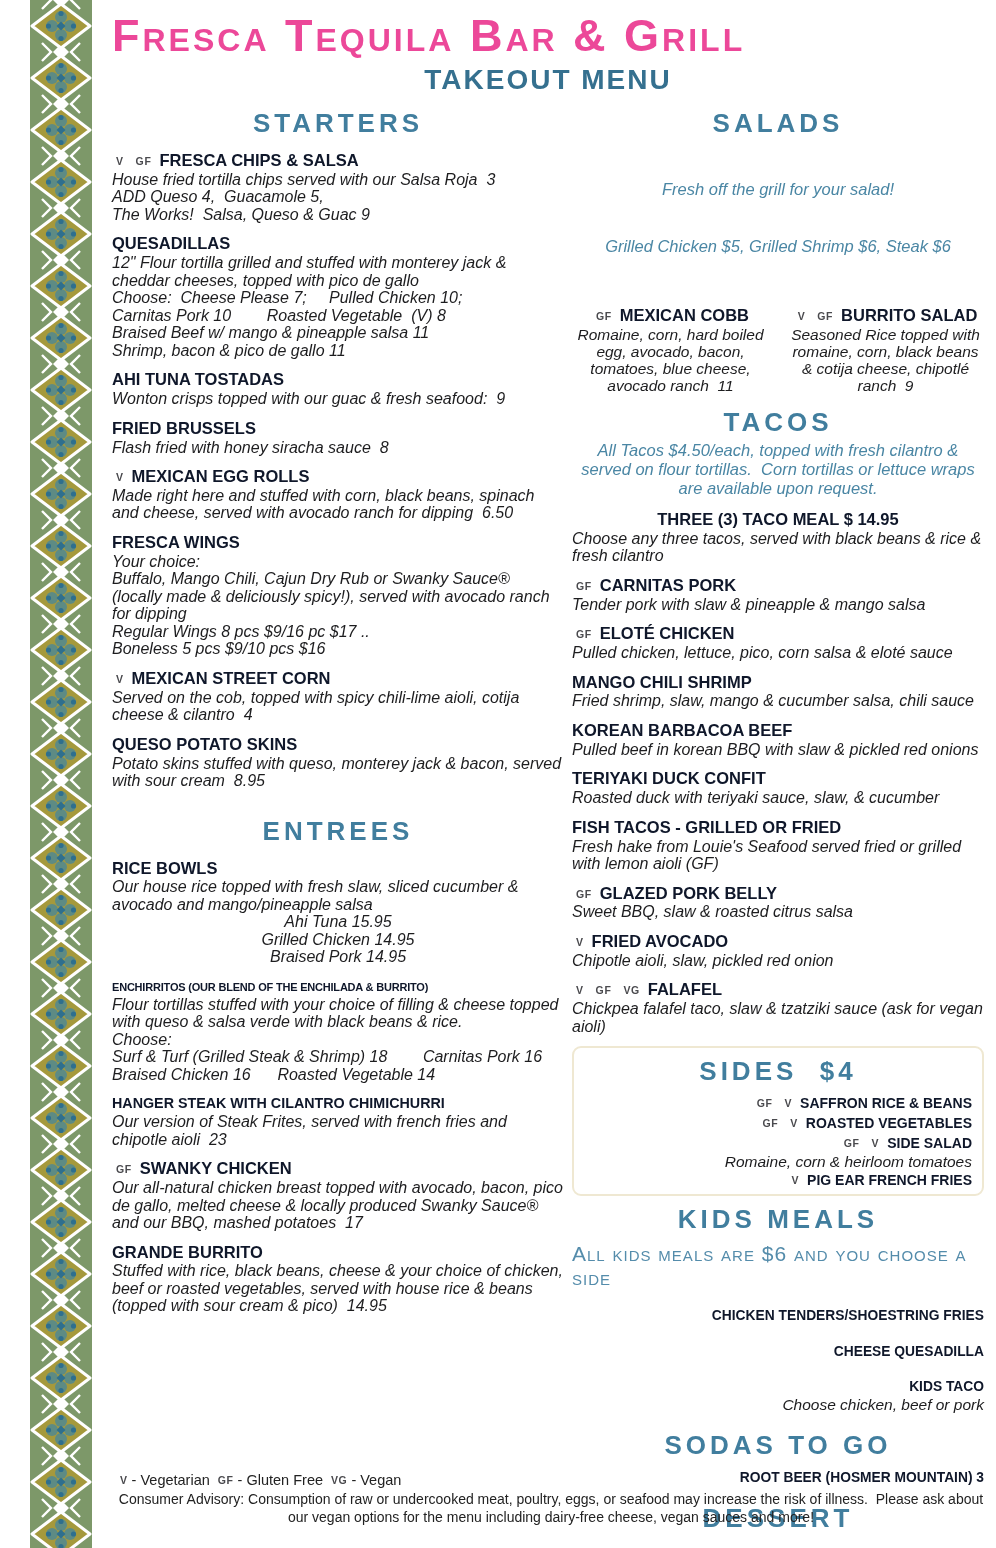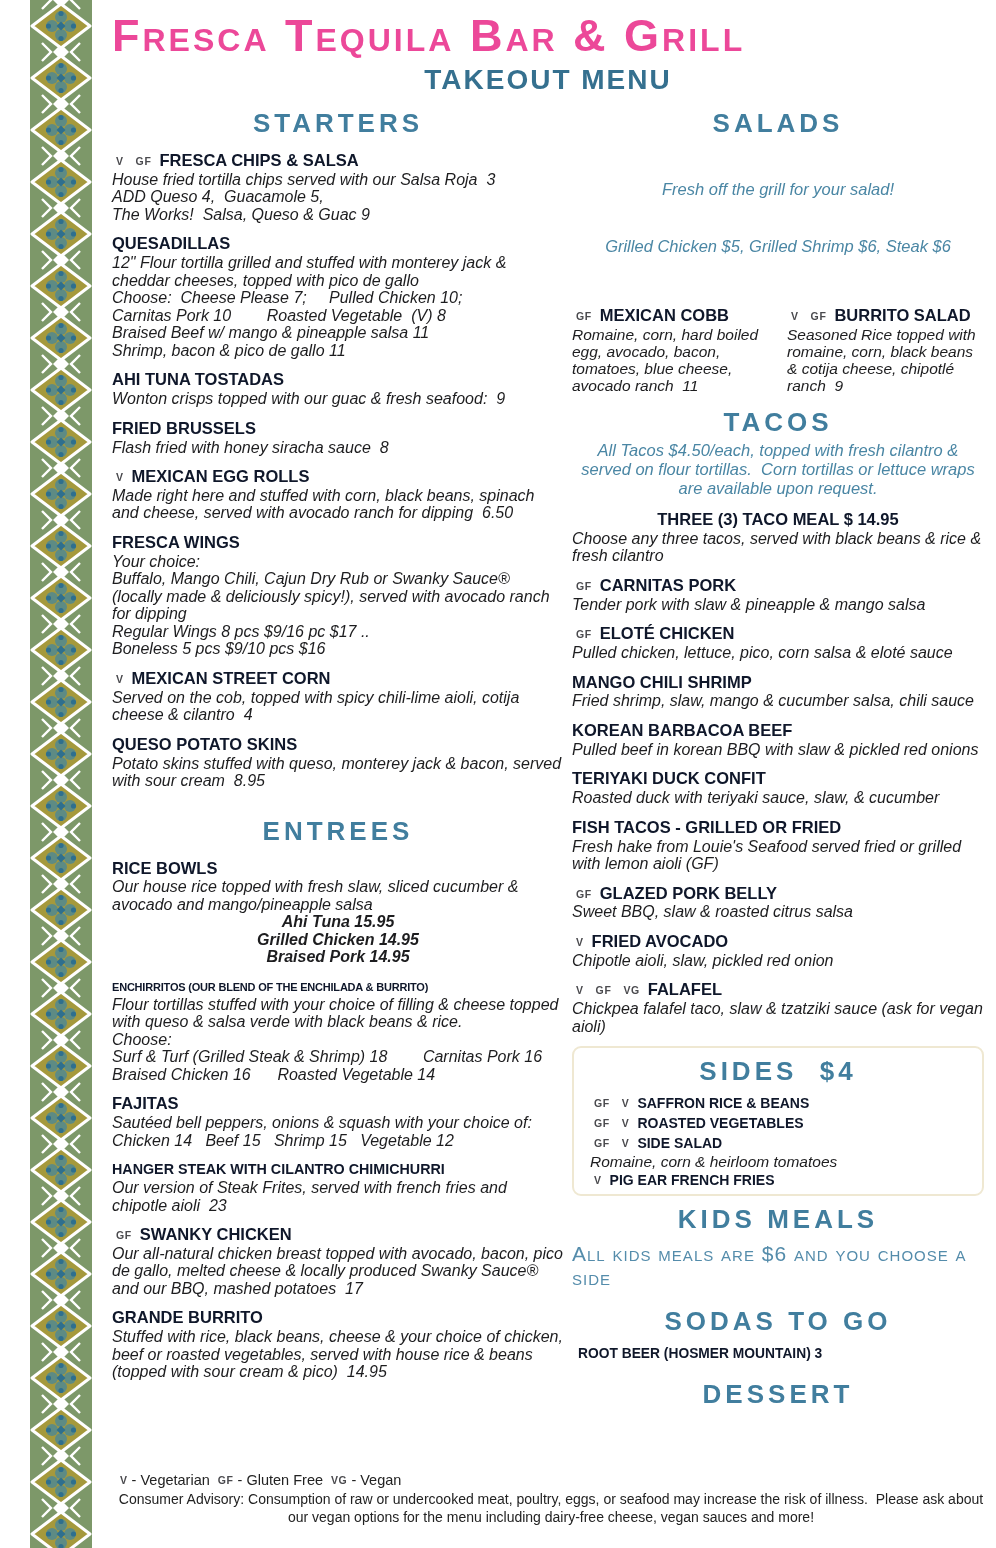--- a/index.html
+++ b/index.html
@@ -32,29 +32,29 @@
   .item-name{font-weight:bold;font-size:16.5px;color:#0f172a;}
   .lg-name .item-name{font-size:14.3px;}
   .xl-name .item-name{font-size:11px;letter-spacing:-0.2px;}
   .mark{
     font-weight:bold;font-size:10.5px;color:#4a4a4e;
     letter-spacing:0.6px;margin:0 8px 0 4px;vertical-align:1px;
   }
   .item-lines .dline{
     font-style:italic;font-size:16px;line-height:17.5px;white-space:pre-wrap;
   }
-  .dline.center{text-align:center;font-weight:bold;}
+  .dline.center{text-align:center;}
   .center-name .item-head{text-align:center;}
   .intro{
     font-style:italic;text-align:center;color:#4a86a4;font-size:16.5px;
     line-height:19px;white-space:pre-wrap;margin:-4px 0 12px 0;
   }
-  .salads-grid{display:grid;grid-template-columns:1fr 1fr;column-gap:18px;margin-bottom:2px;}
+  .salads-grid{display:grid;grid-template-columns:1fr 1fr;column-gap:18px;margin-bottom:2px;text-align:center;}
   .salads-grid .item-lines .dline{font-size:15.5px;line-height:17px;}
-  .centered .item-head,.centered .dline{text-align:left;margin-left:6px;}
+  .centered .item-head,.centered .dline{text-align:right;}
   .sides-box{
     border:2px solid #efe8d2;border-radius:9px;
     padding:8px 10px 3px 10px;margin:4px 0 8px 0;
   }
   .sides-list .menu-item{margin-bottom:1px;}
   .sides-list .item-name{font-size:14px;}
   .sides-list .dline{font-size:15.5px;line-height:17px;}
   .kids-tagline{
     font-variant:small-caps;color:#548cab;
     font-size:21px;letter-spacing:1px;margin:0 0 16px 0;
@@ -193,27 +193,20 @@
           </div>
           <div class="menu-item xl-name">
             <div class="item-head"><span class="item-name">ENCHIRRITOS (OUR BLEND OF THE ENCHILADA &amp; BURRITO)</span></div>
             <div class="item-lines">
               <div class="dline">Flour tortillas stuffed with your choice of filling &amp; cheese topped with queso &amp; salsa verde with black beans &amp; rice.</div>
               <div class="dline">Choose:</div>
               <div class="dline">Surf &amp; Turf (Grilled Steak &amp; Shrimp) 18        Carnitas Pork 16</div>
               <div class="dline">Braised Chicken 16      Roasted Vegetable 14</div>
             </div>
           </div>
-          <div class="menu-item">
-            <div class="item-head"><span class="item-name">FAJITAS</span></div>
-            <div class="item-lines">
-              <div class="dline">Sautéed bell peppers, onions &amp; squash with your choice of:</div>
-              <div class="dline">Chicken 14   Beef 15   Shrimp 15   Vegetable 12</div>
-            </div>
-          </div>
           <div class="menu-item lg-name">
             <div class="item-head"><span class="item-name">HANGER STEAK WITH CILANTRO CHIMICHURRI</span></div>
             <div class="item-lines">
               <div class="dline">Our version of Steak Frites, served with french fries and chipotle aioli  23</div>
             </div>
           </div>
           <div class="menu-item">
             <div class="item-head"><span class="marks"><span class="mark">GF</span></span><span class="item-name">SWANKY CHICKEN</span></div>
             <div class="item-lines">
               <div class="dline">Our all-natural chicken breast topped with avocado, bacon, pico de gallo, melted cheese &amp; locally produced Swanky Sauce® and our BBQ, mashed potatoes  17</div>
@@ -336,20 +329,37 @@
             </div>
             <div class="menu-item">
               <div class="item-head"><span class="marks"><span class="mark">V</span></span><span class="item-name">PIG EAR FRENCH FRIES</span></div>
 
             </div>
           </div>
       </div>
 
       <h2 class="sec tight">KIDS MEALS</h2>
       <div class="kids-tagline">All kids meals are $6 and you choose a side</div>
+      <div class="item-list centered kids-list">
+
+      <div class="menu-item">
+            <div class="item-head"><span class="item-name">CHICKEN TENDERS/SHOESTRING FRIES</span></div>
+
+          </div>
+          <div class="menu-item">
+            <div class="item-head"><span class="item-name">CHEESE QUESADILLA</span></div>
+
+          </div>
+          <div class="menu-item">
+            <div class="item-head"><span class="item-name">KIDS TACO</span></div>
+            <div class="item-lines">
+              <div class="dline">Choose chicken, beef or pork</div>
+            </div>
+          </div>
+        </div>
 
       <h2 class="sec tight">SODAS TO GO</h2>
       <div class="item-list centered sodas-list">
 
       <div class="menu-item">
             <div class="item-head"><span class="item-name">ROOT BEER (HOSMER MOUNTAIN) 3</span></div>
 
           </div>
         </div>
 

